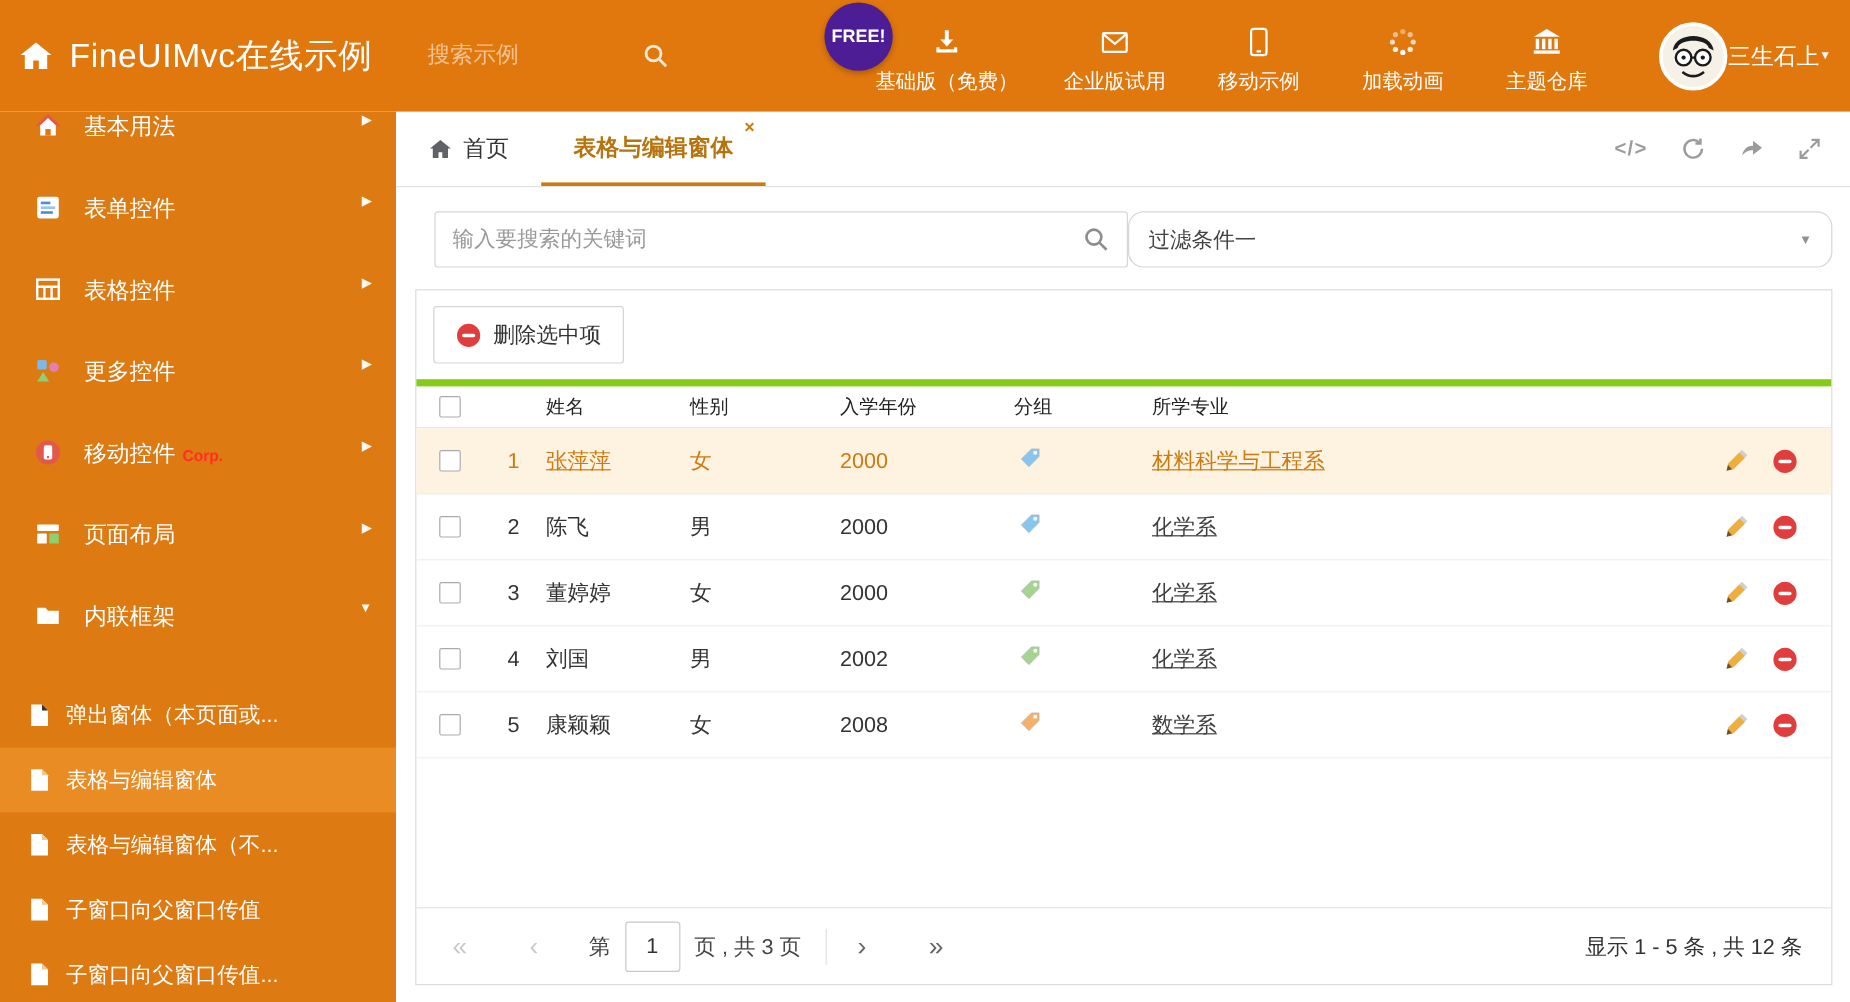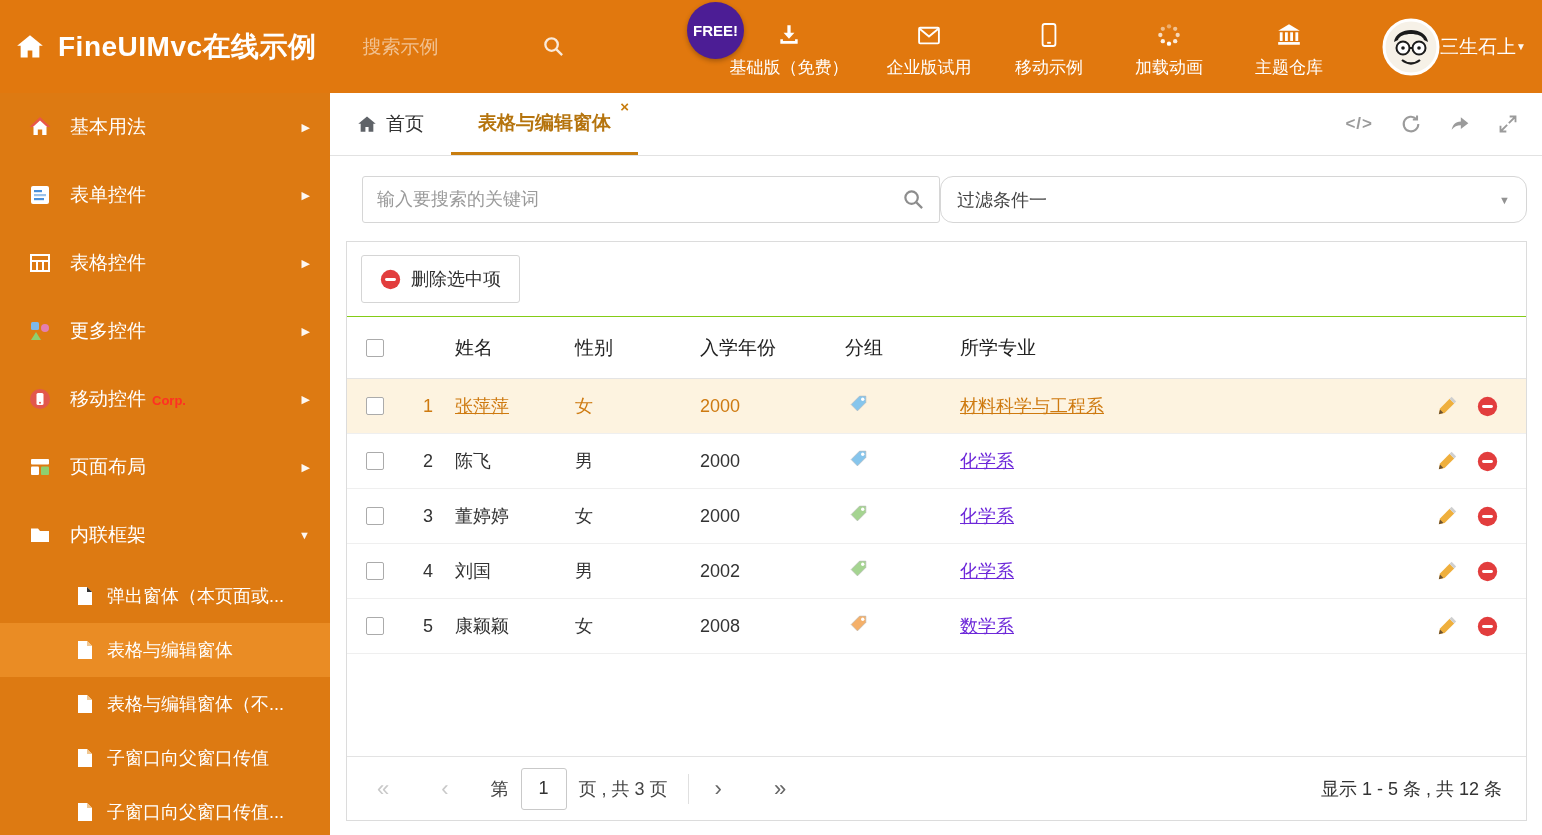--- a/index.html
+++ b/index.html
@@ -6,21 +6,21 @@
   html,body { width:1542px; height:835px; overflow:hidden;
     font-family:"Liberation Sans","DejaVu Sans",sans-serif; background:#fff; }
   .app { display:grid; width:1542px; height:835px;
     grid-template-rows:93px 1fr; grid-template-columns:330px 1fr;
     grid-template-areas:"hdr hdr" "side main"; }
 
   
   .topbar { grid-area:hdr; background:#e1780e; color:#fff; position:relative;
     display:flex; align-items:center; }
   .brand { display:flex; align-items:center; gap:13px; padding-left:15px; }
-  .brand-title { font-size:28px; font-weight:bold; letter-spacing:.5px; }
+  .brand-title { font-size:28px; font-weight:normal; letter-spacing:.5px; }
   .hsearch { margin-left:46px; display:flex; align-items:center; gap:14px; width:215px; }
   .hsearch input { background:transparent; border:none; outline:none; color:#fff;
     font-size:19px; width:165px; }
   .hsearch input::placeholder { color:rgba(255,255,255,.55); }
   .free-badge { position:absolute; left:687px; top:2px; width:57px; height:57px;
     border-radius:50%; background:#4c1d95; color:#fff; font-weight:bold; font-size:15px;
     display:flex; align-items:center; justify-content:center; z-index:3;
     box-shadow:0 2px 5px rgba(0,0,0,.28); }
   .hnav { position:absolute; left:714px; top:0; height:100%; display:flex;
     align-items:center; gap:10px; }
@@ -28,28 +28,28 @@
     min-width:110px; padding-top:8px; cursor:pointer; }
   .hnav-item.wide { min-width:150px; }
   .hnav-label { font-size:17px; white-space:nowrap; }
   .huser { position:absolute; right:16px; top:0; height:100%;
     display:flex; align-items:center; cursor:pointer; }
   .huser-name { font-size:19px; }
   .caret { font-size:10px; opacity:.95; }
 
   
   .sidebar { grid-area:side; background:#dd7a12; color:#fff; overflow:hidden; }
-  .side-item { height:68px; display:flex; align-items:center;
+  .side-item { height:68px; display:flex; align-items:flex-start;
     padding:0 20px 0 26px; cursor:pointer; }
   .side-item .sicon { width:28px; display:flex; justify-content:center; margin-right:16px; }
   .side-label { font-size:19px; flex:1; display:flex; align-items:baseline; gap:6px; }
   .corp-badge { color:#ff2f24; font-size:13px; font-weight:bold; }
   .side-arrow { font-size:11px; opacity:.95; }
   .side-sub { height:54px; display:flex; align-items:center; gap:13px;
-    padding-left:76px; font-size:18px; cursor:pointer; }
+    padding-left:24px; font-size:18px; cursor:pointer; }
   .side-sub.active { background:#ea8c24; }
 
   
   .main { grid-area:main; background:#fff; display:flex; flex-direction:column; min-width:0; }
 
   .tabbar { height:63px; border-bottom:1px solid #e2e2e2; display:flex; align-items:stretch; }
   .tab { display:flex; align-items:center; gap:9px; padding:0 27px; font-size:19px;
     color:#333; cursor:pointer; position:relative; }
   .tab.active { color:#b5740e; font-weight:bold; border-bottom:3px solid #c87d0e; }
   .tab-close { position:absolute; top:6px; right:9px; font-size:15px; color:#c87d0e;
@@ -73,32 +73,32 @@
     display:flex; flex-direction:column; min-height:0; }
   .panel-toolbar { display:flex; justify-content:space-between; align-items:center;
     padding:13px 14px; }
   .btn { display:inline-flex; align-items:center; gap:10px; border:1px solid #d5d5d5;
     background:#fff; border-radius:3px; height:48px; padding:0 18px; font-size:18px;
     color:#333; cursor:pointer; }
 
   .thead, .trow { display:grid;
     grid-template-columns:56px 50px 120px 125px 145px 115px 1fr 110px;
     align-items:center; }
-  .thead { height:63px; border-top:1px solid #84cc16; border-bottom:1px solid #e4e4e4;
-    font-size:19px; color:#222; }
+  .thead { height:41px; border-top:6px solid #84cc16; border-bottom:1px solid #e4e4e4;
+    font-size:16px; color:#222; }
   .trow { height:55px; border-bottom:1px solid #efefef; font-size:18px; color:#333; }
   .trow.selected { background:#fdf3e0; color:#ce7a10; }
   .cell { padding:0 2px; }
   .c-cb { display:flex; justify-content:center; }
   .c-num { text-align:center; }
   .cb { width:18px; height:18px; border:1px solid #ababab; border-radius:2px;
     background:#fff; display:inline-block; cursor:pointer; }
   .name-text { cursor:default; }
   .selected .name-text { color:#ce7a10; text-decoration:underline; cursor:pointer; }
-  .major-link { color:#6d28d9; text-decoration:underline; cursor:pointer; }
+  .major-link { color:#404040; text-decoration:underline; cursor:pointer; }
   .selected .major-link { color:#ce7a10; }
   .c-tag { padding-left:6px; }
   .tag-blue { fill:#86c5ec; } .tag-green { fill:#a5d491; } .tag-orange { fill:#f4b06a; }
   .actions { display:flex; justify-content:flex-end; align-items:center; gap:20px;
     padding-right:28px; }
   .actions span { cursor:pointer; display:flex; }
 
   .pager { margin-top:auto; border-top:1px solid #e3e3e3; height:64px; display:flex;
     align-items:center; padding:0 24px 0 30px; font-size:18px; color:#444; }
   .pg-btn { font-size:22px; cursor:pointer; line-height:1; }

